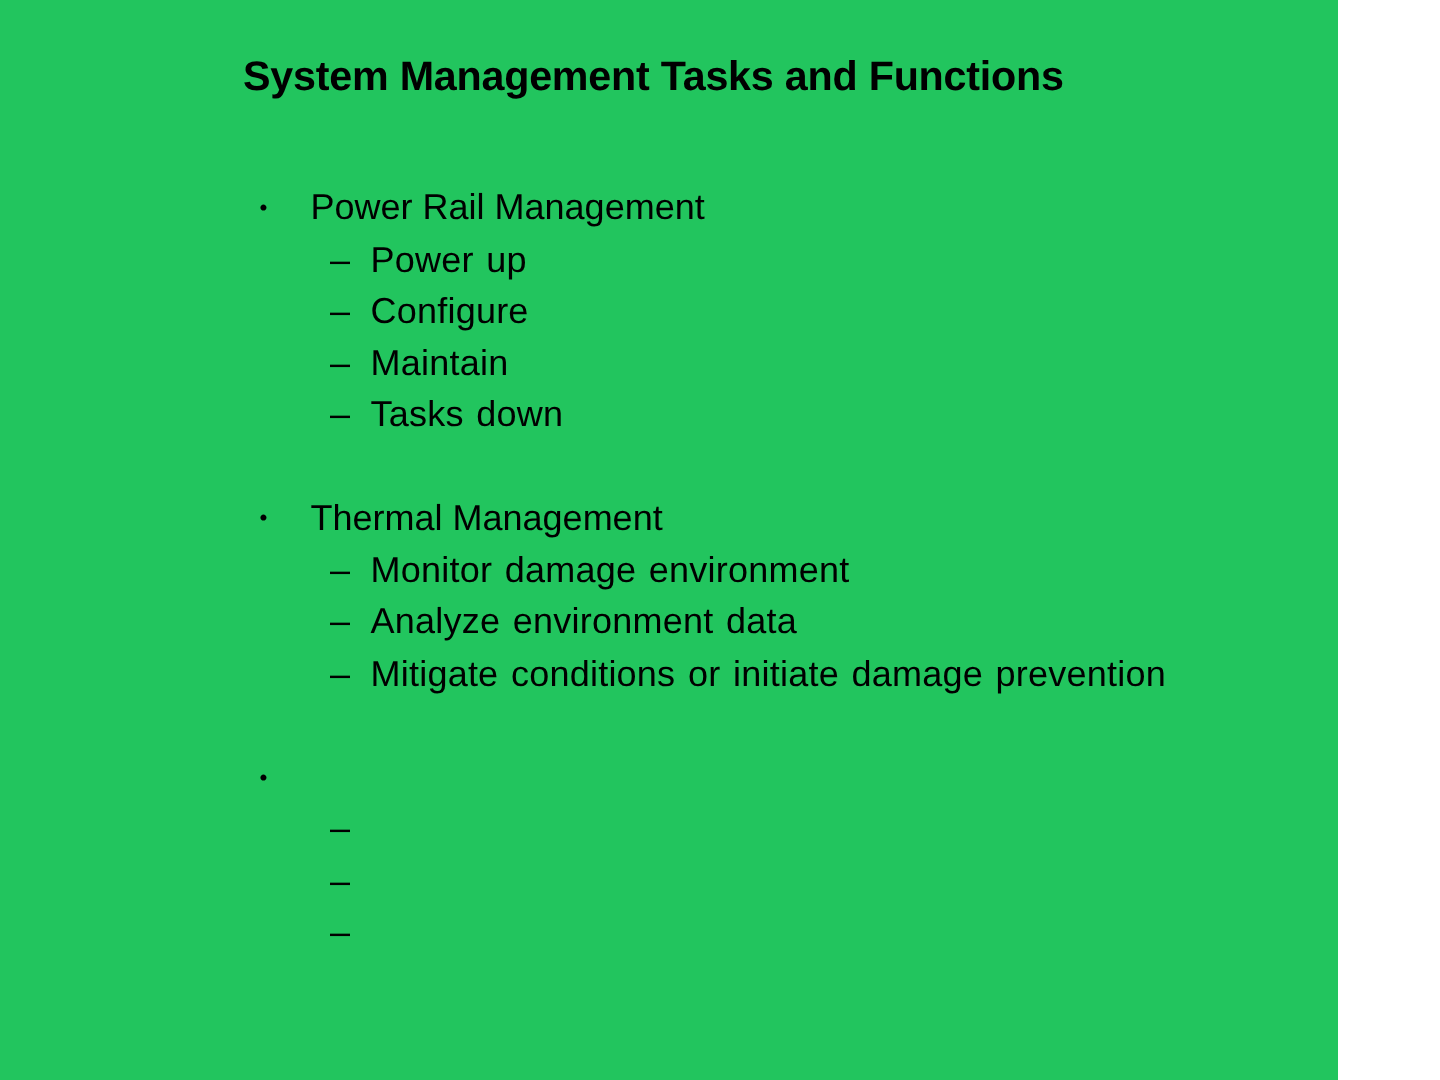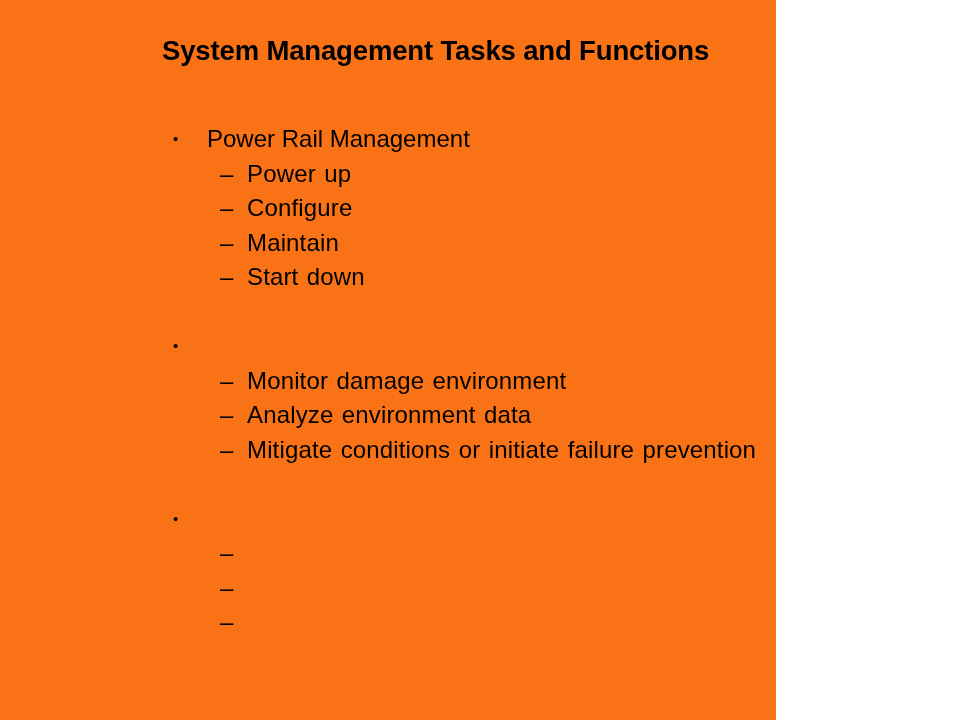--- a/index.html
+++ b/index.html
@@ -8,23 +8,23 @@
     padding: 0;
     background: #ffffff;
   }
   body {
     font-family: "Liberation Sans", "DejaVu Sans", sans-serif;
     color: #000000;
     -webkit-font-smoothing: antialiased;
   }
   #slide {
     position: relative;
-    width: 776px;
+    width: 892px;
     height: 720px;
-    background: #f97316;
+    background: #22c55e;
     overflow: hidden;
   }
 
   
   #slide-title {
     position: absolute;
     left: 162px;
     top: 16px;
     width: 700px;
     font-size: 27.5px;
@@ -119,39 +119,40 @@
       <div class="outline-line level2">
         <span class="marker">–</span>
         <span class="label">Configure</span>
       </div>
       <div class="outline-line level2">
         <span class="marker">–</span>
         <span class="label">Maintain</span>
       </div>
       <div class="outline-line level2">
         <span class="marker">–</span>
-        <span class="label">Start down</span>
+        <span class="label">Tasks down</span>
       </div>
     </div>
 
     <div class="bullet-group">
       <div class="outline-line level1">
         <span class="marker">•</span>
+        <span class="label">Thermal Management</span>
       </div>
       <div class="outline-line level2">
         <span class="marker">–</span>
         <span class="label">Monitor damage environment</span>
       </div>
       <div class="outline-line level2">
         <span class="marker">–</span>
         <span class="label">Analyze environment data</span>
       </div>
       <div class="outline-line level2">
         <span class="marker">–</span>
-        <span class="label">Mitigate conditions or initiate failure prevention</span>
+        <span class="label">Mitigate conditions or initiate damage prevention</span>
       </div>
     </div>
 
     <div class="bullet-group">
       <div class="outline-line level1">
         <span class="marker">•</span>
       </div>
       <div class="outline-line level2">
         <span class="marker">–</span>
       </div>

